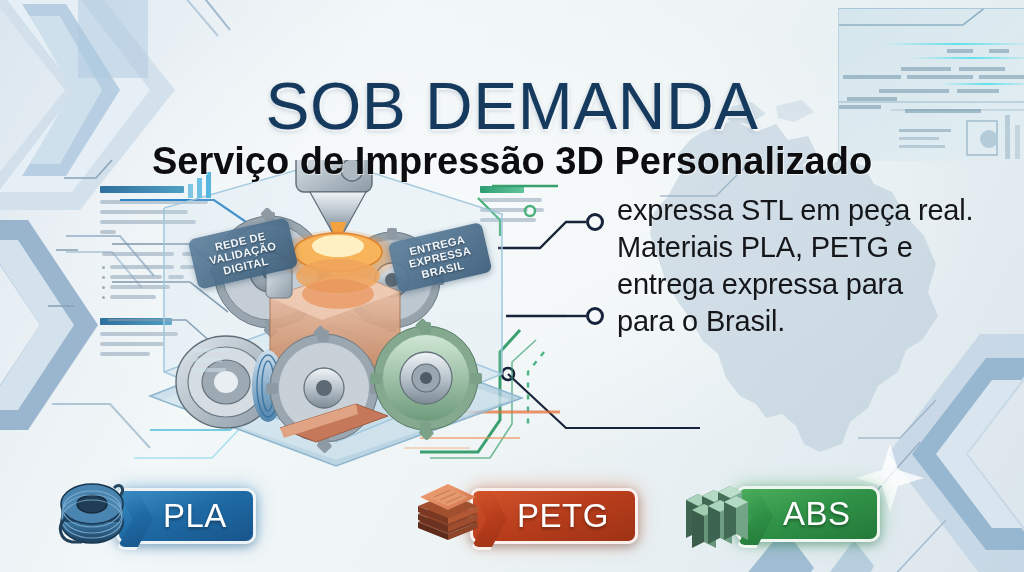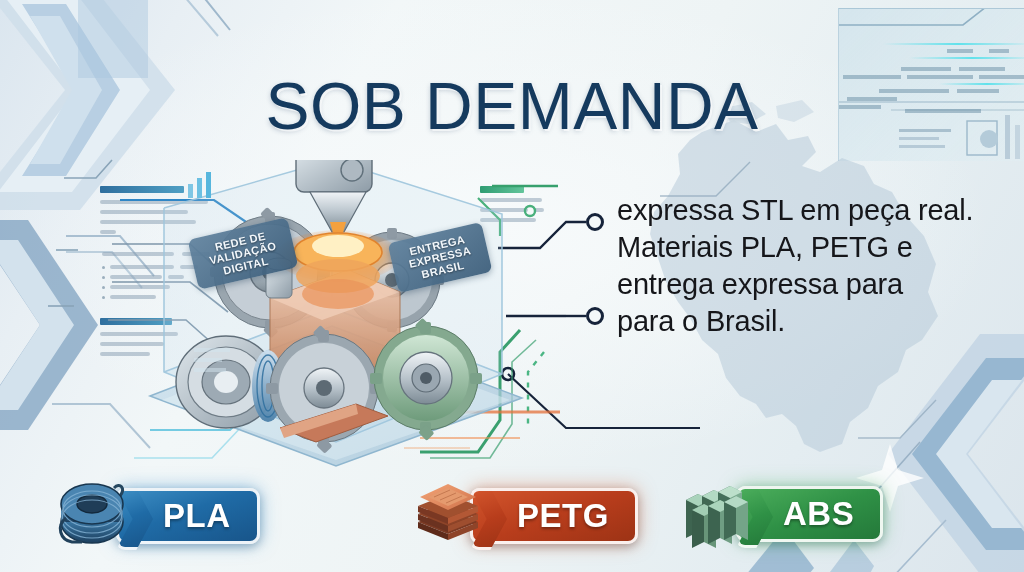--- a/index.html
+++ b/index.html
@@ -71,21 +71,21 @@
     letter-spacing:-.2px;
   }
   .copy div{white-space:nowrap;}
 
   
   .badge{position:absolute;display:flex;align-items:center;}
   .badge .spool{position:relative;z-index:3;}
   .chip{
     position:relative;margin-left:-16px;height:50px;display:flex;align-items:center;
     padding:0 26px 0 44px;border-radius:10px;
-    color:#fff;font-size:33px;font-weight:bold;letter-spacing:.5px;
+    color:#fff;font-size:33px;font-weight:normal;letter-spacing:.5px;
     border:3px solid rgba(255,255,255,.92);
     box-shadow:0 3px 9px rgba(20,50,70,.3);
     text-shadow:0 2px 3px rgba(0,0,0,.35);
   }
   .chip::before{
     content:"";position:absolute;left:-3px;top:-3px;width:34px;height:56px;
     background:inherit;border:3px solid rgba(255,255,255,.92);border-right:none;
     clip-path:polygon(0 0,55% 0,100% 50%,55% 100%,0 100%,45% 50%);
     border-radius:9px 0 0 9px;
   }
@@ -439,20 +439,21 @@
     </div>
 
     <div class="tag" style="left:272px;top:72px;transform:rotate(-13deg);width:78px;">
       <div>ENTREGA</div>
       <div>EXPRESSA</div>
       <div>BRASIL</div>
     </div>
   </div>
 
   <h1 class="title">SOB DEMANDA</h1>
+  <h2 class="subtitle">Serviço de Impressão 3D Personalizado</h2>
 
   <div class="copy">
     <div>expressa STL em peça real.</div>
     <div>Materiais PLA, PETG e</div>
     <div>entrega expressa para</div>
     <div>para o Brasil.</div>
   </div>
 
   <div class="badge" style="left:56px;top:478px;">
     <span class="spool">

